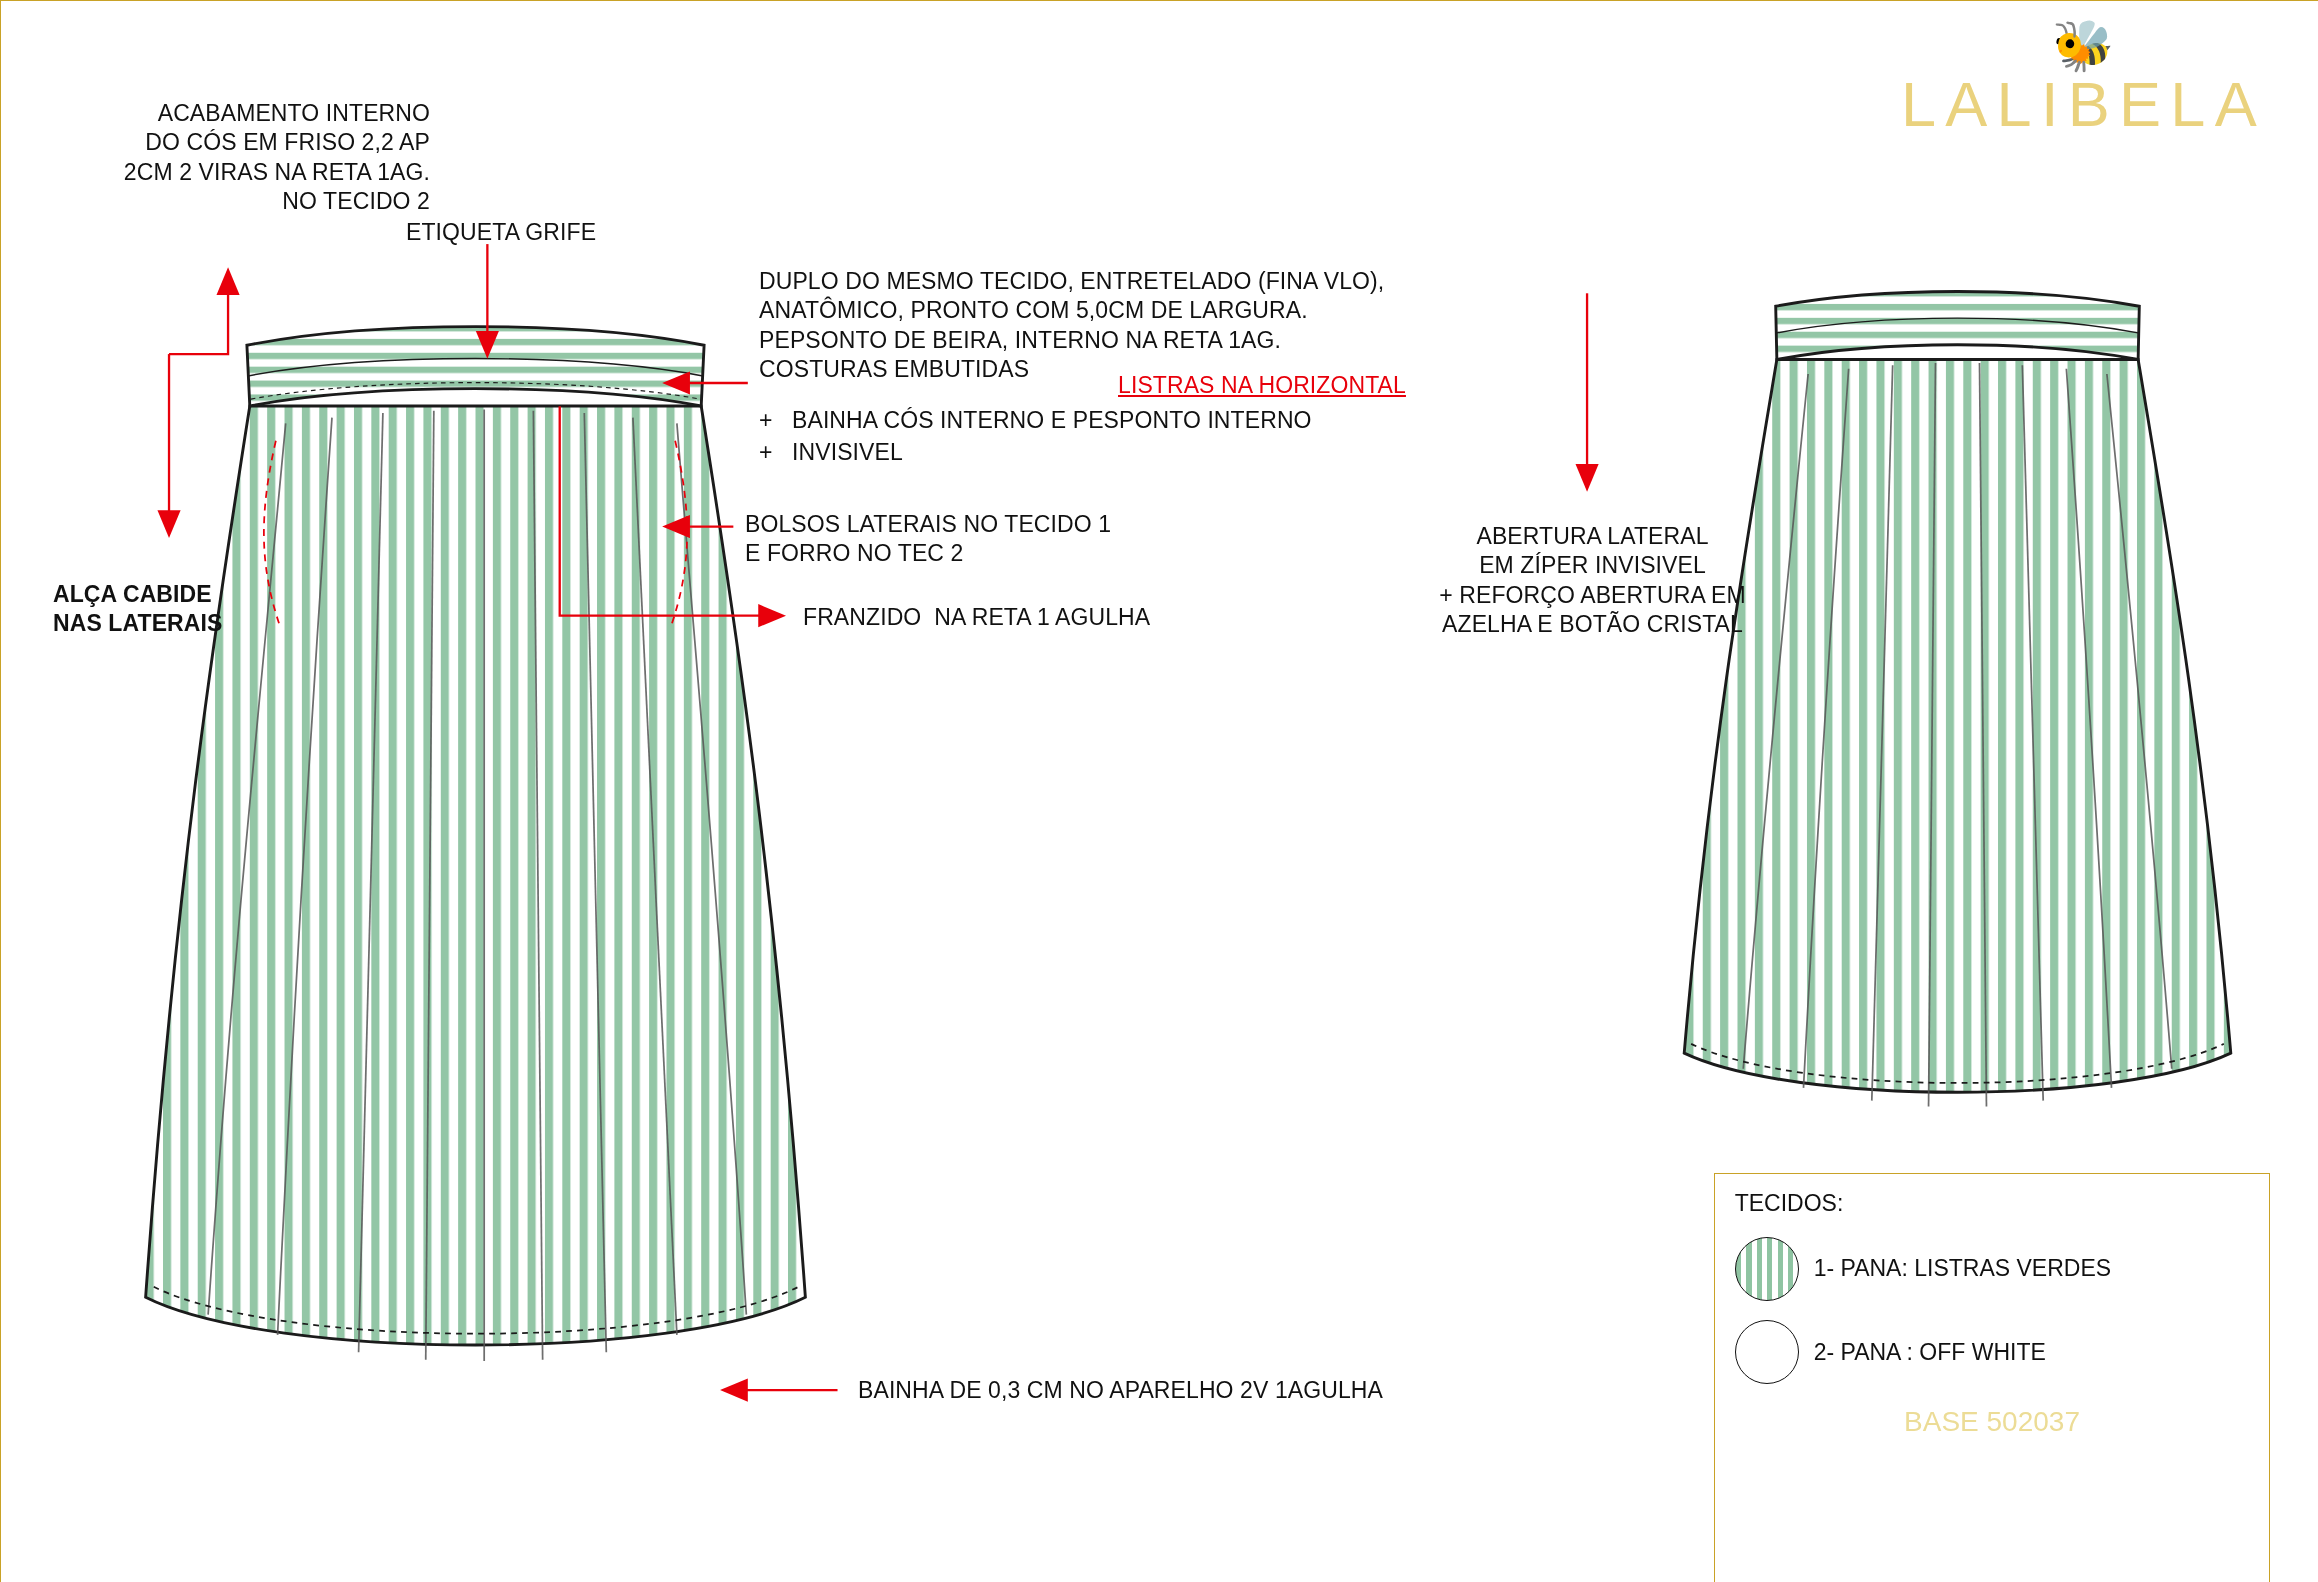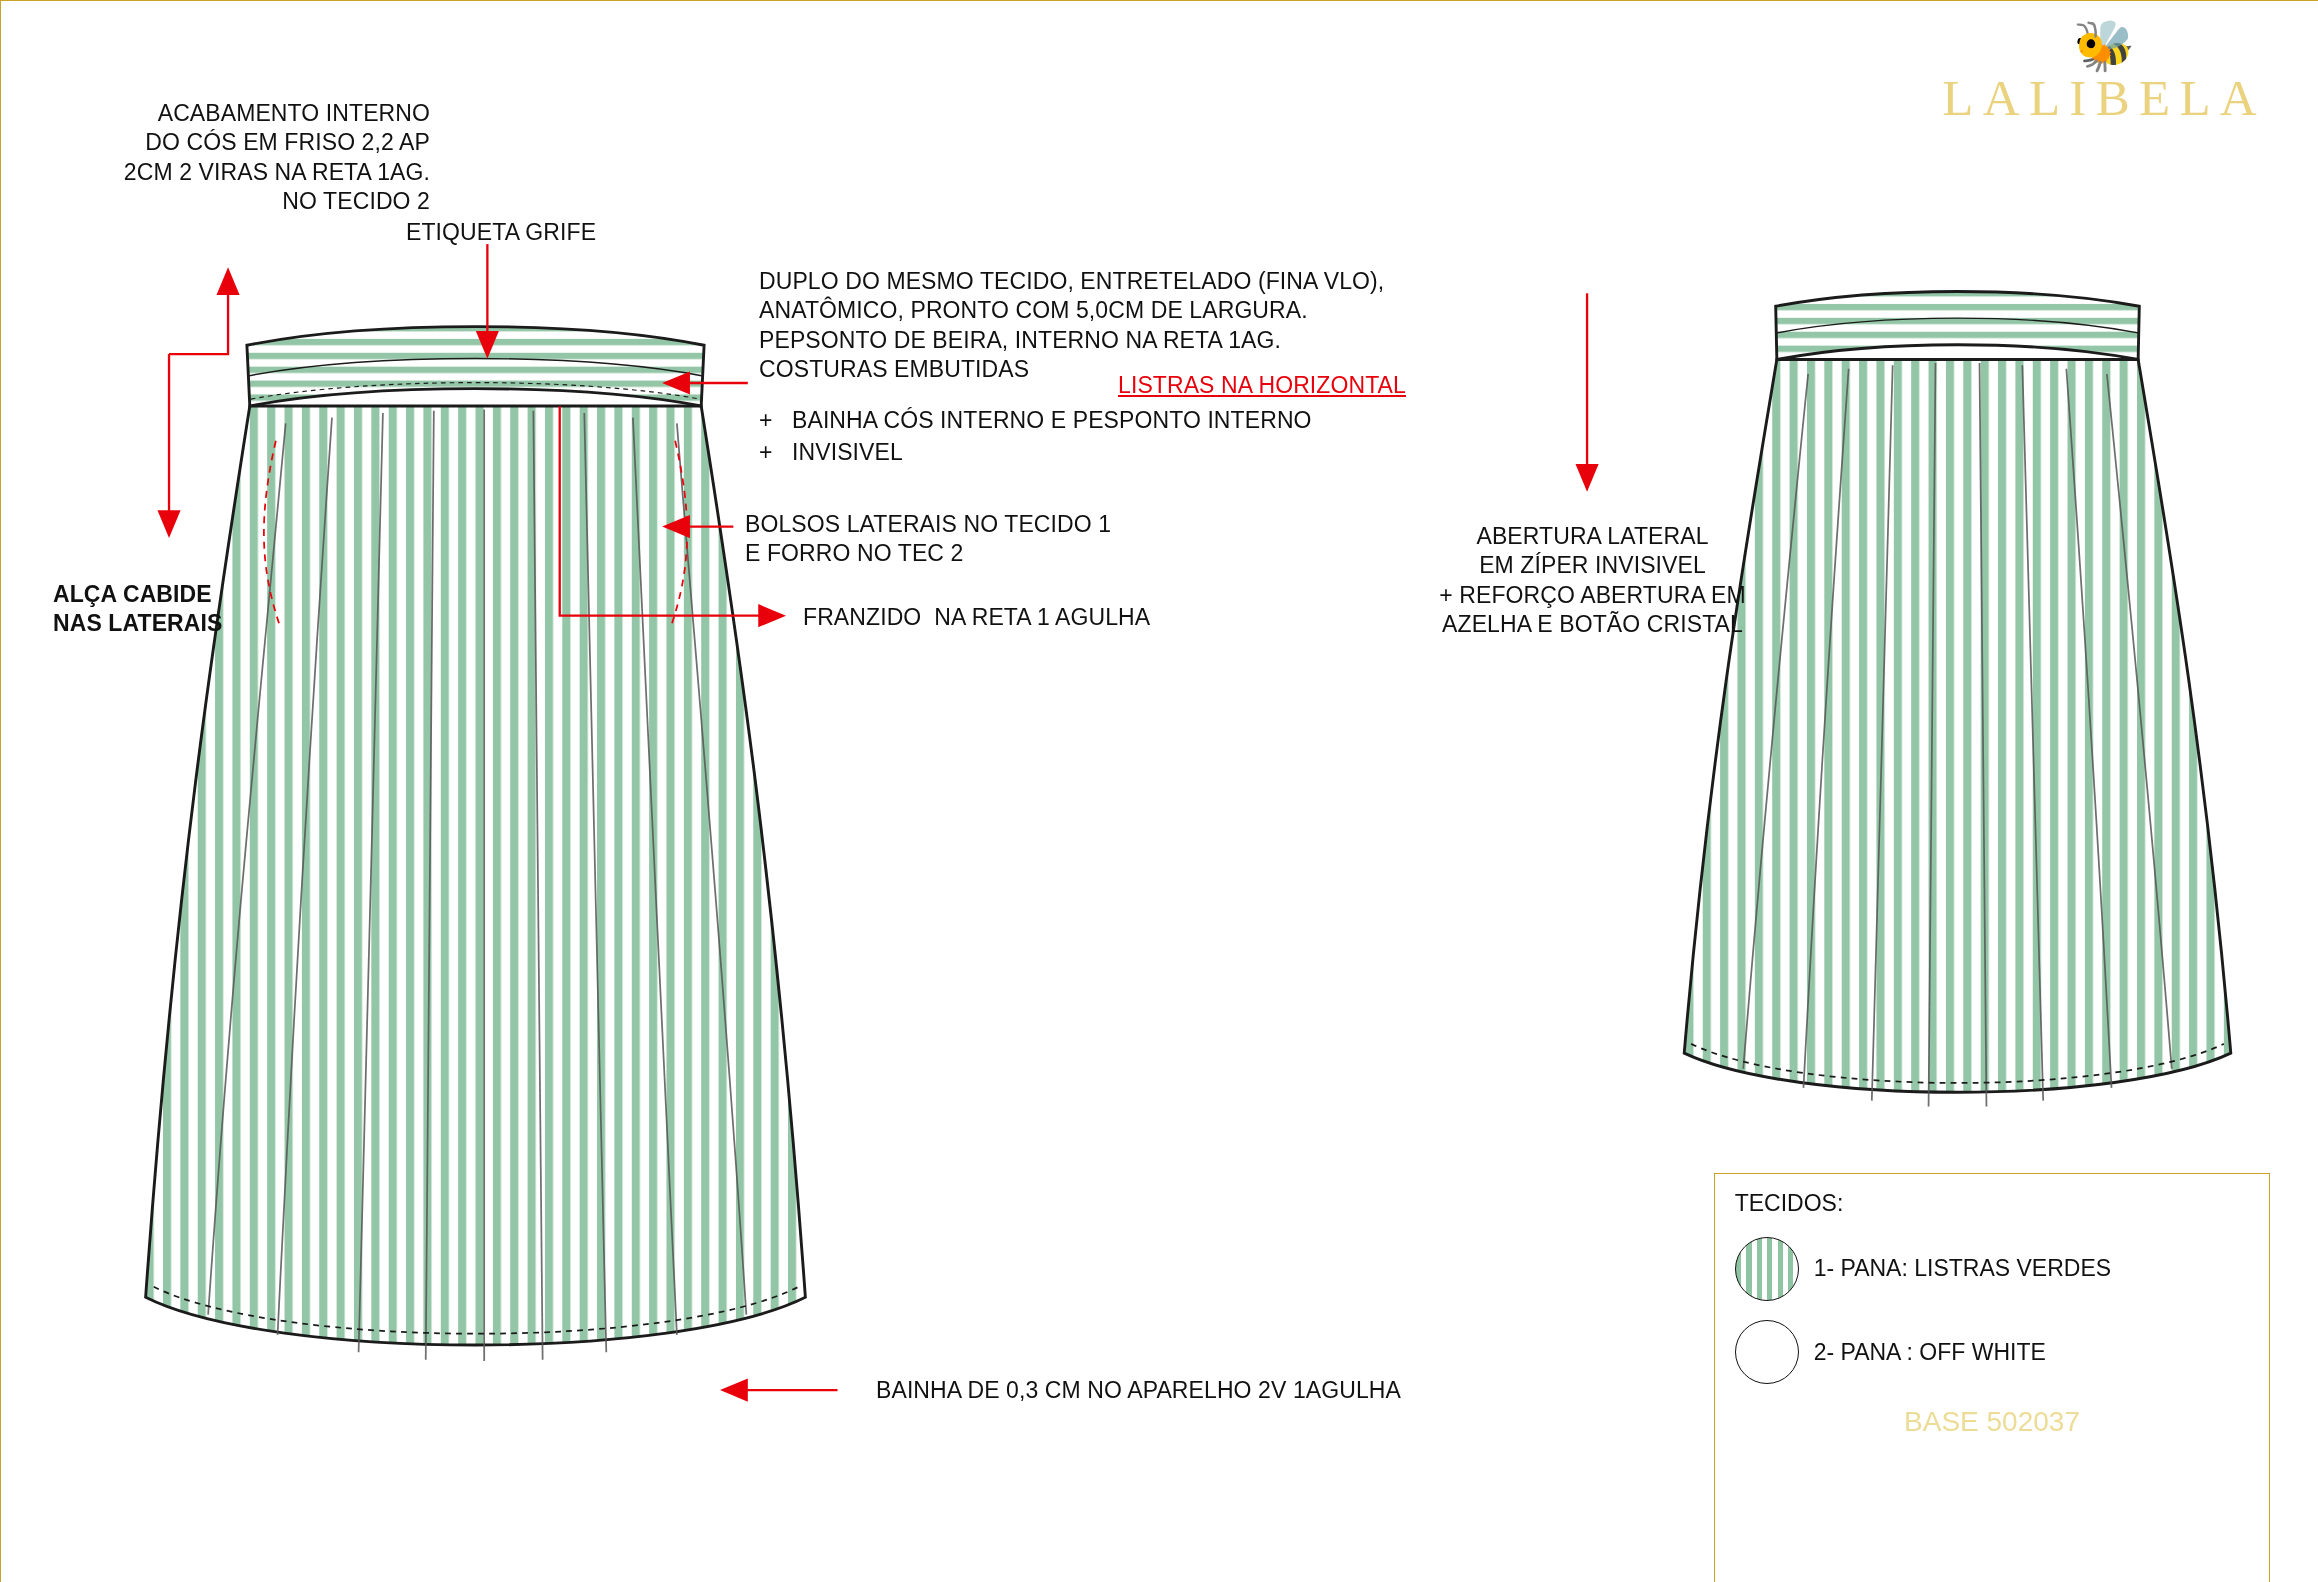--- a/index.html
+++ b/index.html
@@ -27,22 +27,22 @@
   .note.right{text-align:right;}
   .underline-red{color:#e8000b;text-decoration:underline;}
   
   .brand{
     position:absolute;
     right:52px;top:23px;
     text-align:center;
     color:#e8d27a;
   }
   .brand .word{
-    font-family:Liberation Serif, serif;
-    font-size:51px;
+    font-family:Liberation Sans, sans-serif;
+    font-size:63px;
     letter-spacing:9.3px;
     color:#ead27e;
     line-height:1;
   }
   .bee{
     display:block;
     font-size:50px;
     line-height:0.9;
     color:#ead27e;
     margin-bottom:3.5px;
@@ -228,21 +228,21 @@
   <div class="note abs" style="left:744px;top:509px;">BOLSOS LATERAIS NO TECIDO 1
 E FORRO NO TEC 2</div>
 
   <div class="note abs" style="left:802px;top:602px;text-align:center;">FRANZIDO  NA RETA 1 AGULHA</div>
 
   <div class="note center abs" style="left:1389px;top:521px;width:405px;">ABERTURA LATERAL
 EM ZÍPER INVISIVEL
 + REFORÇO ABERTURA EM
 AZELHA E BOTÃO CRISTAL</div>
 
-  <div class="note abs" style="left:857px;top:1375px;margin-left:18px;">BAINHA DE 0,3 CM NO APARELHO 2V 1AGULHA</div>
+  <div class="note abs" style="left:857px;top:1375px;">BAINHA DE 0,3 CM NO APARELHO 2V 1AGULHA</div>
 
   <div class="legend">
     <h4>TECIDOS:</h4>
 
     <div class="legend-row">
       <div class="swatch striped"></div>
       <span>1- PANA: LISTRAS VERDES</span>
     </div>
 
     <div class="legend-row">

